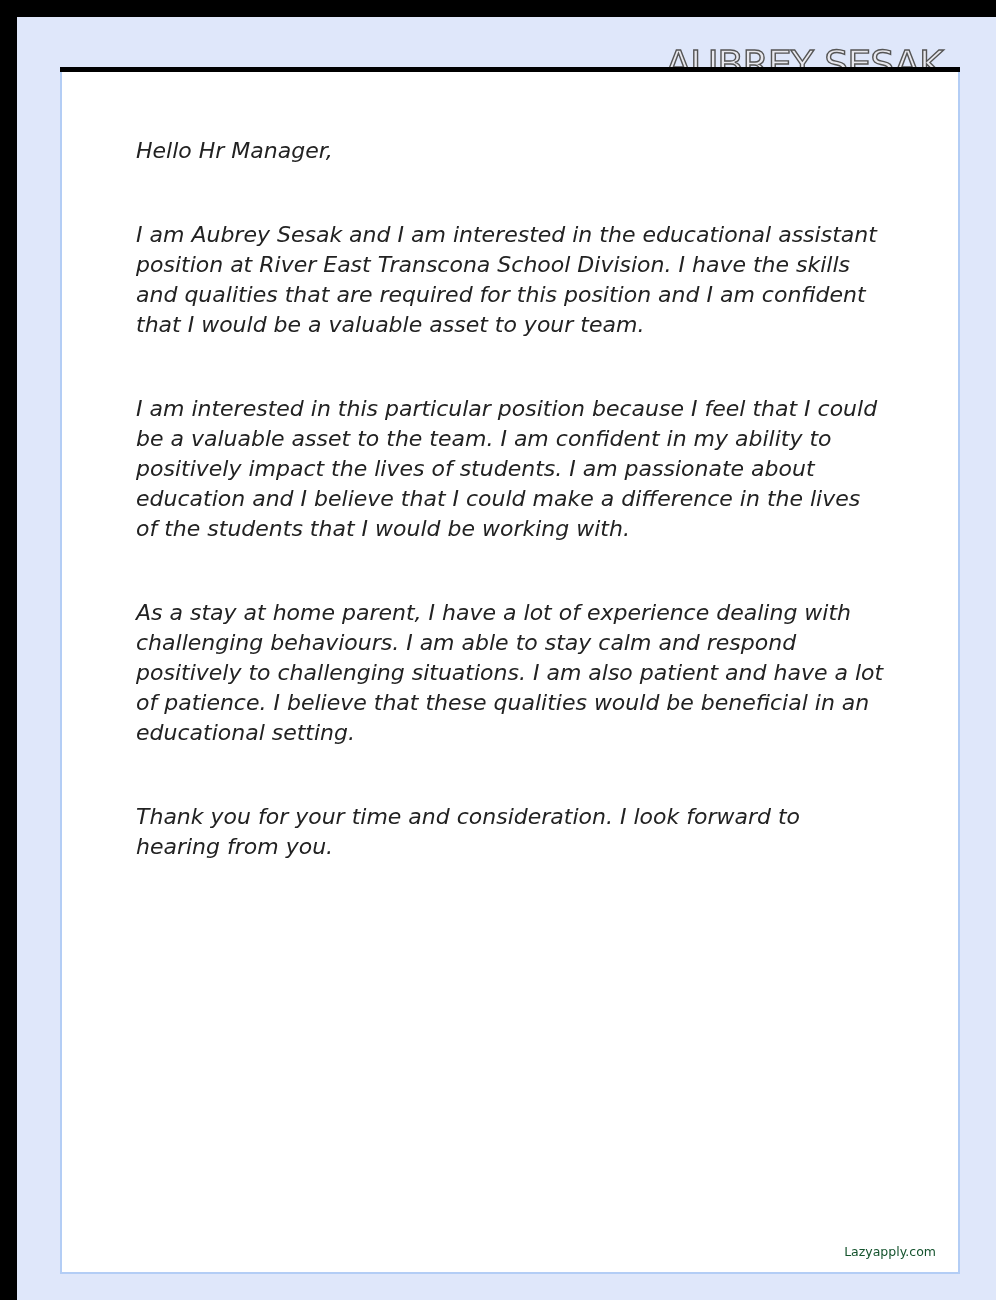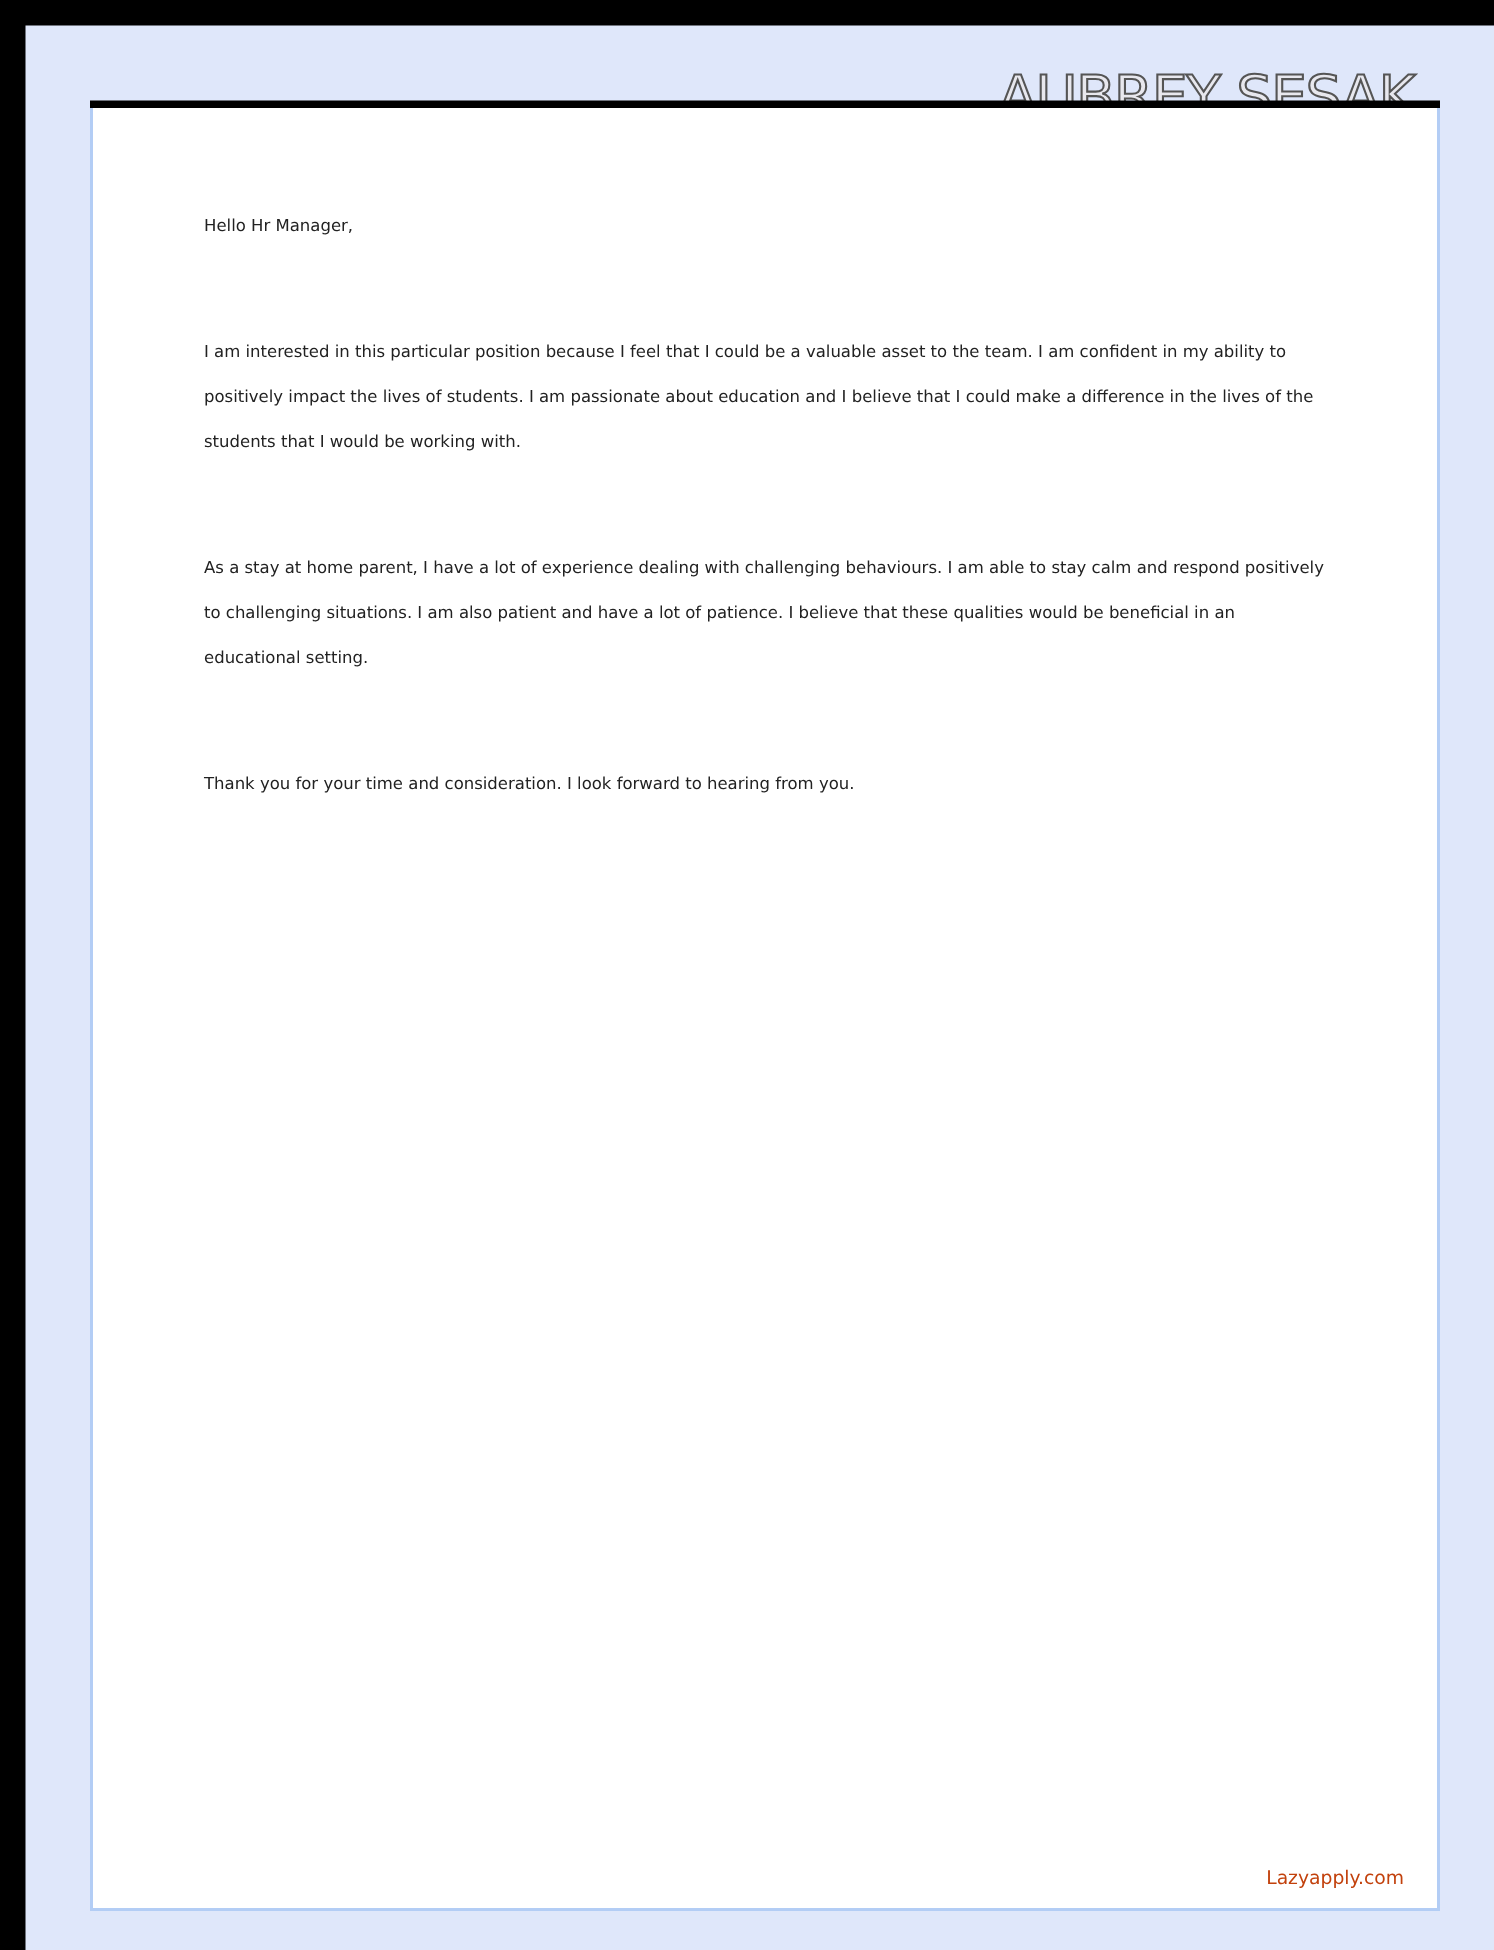--- a/index.html
+++ b/index.html
@@ -39,42 +39,44 @@
       width: 900px; height: 1202px;
       background: #fff;
       border-left: 2px solid #b3cdf5;
       border-right: 2px solid #b3cdf5;
       border-bottom: 2px solid #b3cdf5;
     }
     .content {
       position: absolute;
       left: 50px; top: 40px;
       width: 800px;
-      font-size: 11px;
+      font-size: 22px;
       line-height: 30px;
       color: #222;
+      font-style: italic;
     }
     .content p { margin-bottom: 30px; }
     .content p.closing { margin-bottom: 16px; }
     .date { color: #2f8ee0; }
     .footer {
       position: absolute;
       right: 10px; bottom: 1px;
       font-size: 12.5px;
-      color: #c2410c;
+      color: #14532d;
     }
   </style>
 </head>
 <body>
 
 <div class="frame">
   <div class="name">AUBREY SESAK</div>
   <div class="top-bar"></div>
   <div class="page">
     <div class="content">
       <p>Hello Hr Manager,</p>
+      <p>I am Aubrey Sesak and I am interested in the educational assistant position at River East Transcona School Division. I have the skills and qualities that are required for this position and I am confident that I would be a valuable asset to your team.</p>
       <p>I am interested in this particular position because I feel that I could be a valuable asset to the team. I am confident in my ability to positively impact the lives of students. I am passionate about education and I believe that I could make a difference in the lives of the students that I would be working with.</p>
       <p>As a stay at home parent, I have a lot of experience dealing with challenging behaviours. I am able to stay calm and respond positively to challenging situations. I am also patient and have a lot of patience. I believe that these qualities would be beneficial in an educational setting.</p>
       <p class="closing">Thank you for your time and consideration. I look forward to hearing from you.</p>
     </div>
     <div class="footer">Lazyapply.com</div>
   </div>
 </div>
 
 </body></html>

